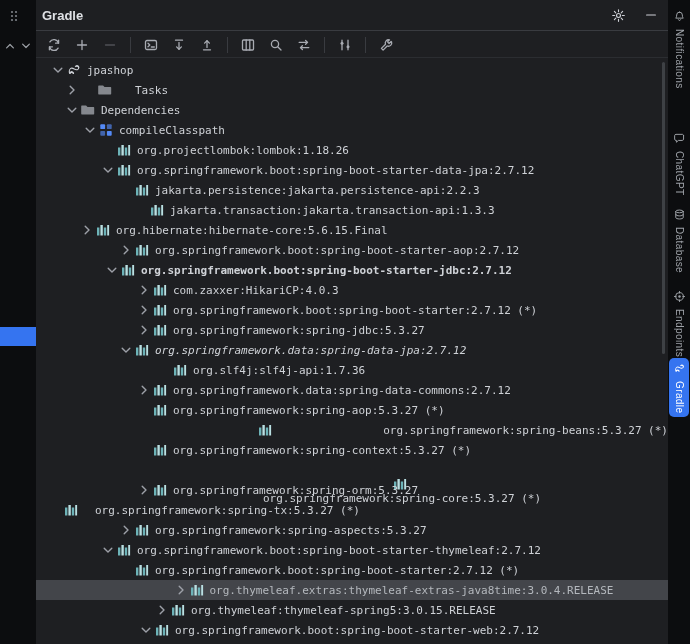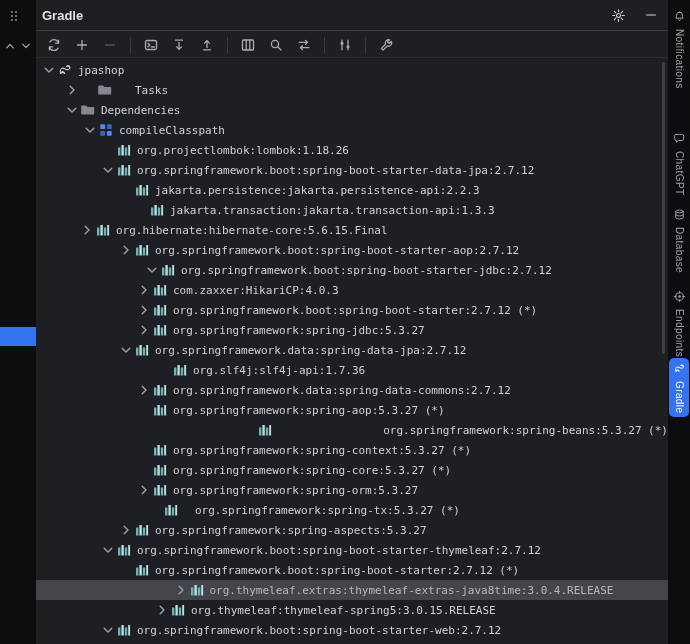--- a/index.html
+++ b/index.html
@@ -169,21 +169,21 @@
     <div class="tb-sep"></div>
     <button class="tb-btn">
       <svg width="16" height="16" viewBox="0 0 16 16" fill="none" stroke="#a8abb2" stroke-width="1.3" stroke-linecap="round" stroke-linejoin="round">
         <path d="M13.6 5a3.3 3.3 0 0 1-4.4 4l-4.1 4.1-1.7-1.7L7.5 7.3a3.3 3.3 0 0 1 4-4.4l-2 2 1.6 1.6 2-2z"></path>
       </svg>
     </button>
   </div>
 
 <div class="tree" id="tree">
   <div class="scrollbar-thumb"></div>
-<div class="row" style="padding-left: 5px;">
+<div class="row" style="padding-left: 14px;">
       <span class="chev">
         <svg width="16" height="16" viewBox="0 0 16 16" fill="none" stroke="#9da0a8" stroke-width="1.4" stroke-linecap="round" stroke-linejoin="round">
           <path d="M4.2 6.2L8 10l3.8-3.8"></path>
         </svg>
       </span>
       <span class="nicon">
         <svg width="16" height="16" viewBox="0 0 16 16">
           <path fill="#cdd0d6" d="M12.9 3.9a2.7 2.7 0 0 0-3.8 0l-.4.4 1 1 .4-.4a1.3 1.3 0 0 1 1.8 1.8c-1 1-2.2.4-3.5-.3C7 5.7 5.4 4.9 3.9 6.4c-1.3 1.3-1.5 3.5-.6 5.6h1.3a1.1 1.1 0 0 1 2.2 0h1.3A2.4 2.4 0 0 0 4 9.9c-.3-1-.2-2 .5-2.7 1-1 2.2-.4 3.5.3 1.4.7 2.9 1.5 4.4 0l.5-.5a2.7 2.7 0 0 0 0-3.1z"></path>
         </svg>
       </span>
@@ -308,21 +308,21 @@
       <span class="nicon">
         <svg width="16" height="16" viewBox="0 0 16 16">
           <rect x="2" y="5.5" width="2.4" height="8" fill="#6db3b8"></rect>
           <rect x="5.4" y="3" width="2.4" height="10.5" fill="#b9dfe2"></rect>
           <rect x="8.8" y="5.5" width="2.4" height="8" fill="#6db3b8"></rect>
           <rect x="12.2" y="3" width="1.9" height="10.5" fill="#b9dfe2"></rect>
         </svg>
       </span>
       <span class="nlabel">org.springframework.boot:spring-boot-starter-aop:2.7.12</span>
     </div>
-    <div class="row" style="padding-left: 108px;">
+    <div class="row" style="padding-left: 68px; font-weight: bold;">
       <span class="chev">
         <svg width="16" height="16" viewBox="0 0 16 16" fill="none" stroke="#9da0a8" stroke-width="1.4" stroke-linecap="round" stroke-linejoin="round">
           <path d="M4.2 6.2L8 10l3.8-3.8"></path>
         </svg>
       </span>
       <span class="nicon">
         <svg width="16" height="16" viewBox="0 0 16 16">
           <rect x="2" y="5.5" width="2.4" height="8" fill="#6db3b8"></rect>
           <rect x="5.4" y="3" width="2.4" height="10.5" fill="#b9dfe2"></rect>
           <rect x="8.8" y="5.5" width="2.4" height="8" fill="#6db3b8"></rect>
@@ -372,173 +372,173 @@
       <span class="nicon">
         <svg width="16" height="16" viewBox="0 0 16 16">
           <rect x="2" y="5.5" width="2.4" height="8" fill="#6db3b8"></rect>
           <rect x="5.4" y="3" width="2.4" height="10.5" fill="#b9dfe2"></rect>
           <rect x="8.8" y="5.5" width="2.4" height="8" fill="#6db3b8"></rect>
           <rect x="12.2" y="3" width="1.9" height="10.5" fill="#b9dfe2"></rect>
         </svg>
       </span>
       <span class="nlabel">org.springframework:spring-jdbc:5.3.27</span>
     </div>
+    <div class="row" style="padding-left: 82px; font-style: italic;">
+      <span class="chev">
+        <svg width="16" height="16" viewBox="0 0 16 16" fill="none" stroke="#9da0a8" stroke-width="1.4" stroke-linecap="round" stroke-linejoin="round">
+          <path d="M4.2 6.2L8 10l3.8-3.8"></path>
+        </svg>
+      </span>
+      <span class="nicon">
+        <svg width="16" height="16" viewBox="0 0 16 16">
+          <rect x="2" y="5.5" width="2.4" height="8" fill="#6db3b8"></rect>
+          <rect x="5.4" y="3" width="2.4" height="10.5" fill="#b9dfe2"></rect>
+          <rect x="8.8" y="5.5" width="2.4" height="8" fill="#6db3b8"></rect>
+          <rect x="12.2" y="3" width="1.9" height="10.5" fill="#b9dfe2"></rect>
+        </svg>
+      </span>
+      <span class="nlabel">org.springframework.data:spring-data-jpa:2.7.12</span>
+    </div>
+    <div class="row" style="padding-left: 100px; margin-left: 20px;">
+      <span class="chev"></span>
+      <span class="nicon">
+        <svg width="16" height="16" viewBox="0 0 16 16">
+          <rect x="2" y="5.5" width="2.4" height="8" fill="#6db3b8"></rect>
+          <rect x="5.4" y="3" width="2.4" height="10.5" fill="#b9dfe2"></rect>
+          <rect x="8.8" y="5.5" width="2.4" height="8" fill="#6db3b8"></rect>
+          <rect x="12.2" y="3" width="1.9" height="10.5" fill="#b9dfe2"></rect>
+        </svg>
+      </span>
+      <span class="nlabel">org.slf4j:slf4j-api:1.7.36</span>
+    </div>
+    <div class="row" style="padding-left: 100px;">
+      <span class="chev">
+        <svg width="16" height="16" viewBox="0 0 16 16" fill="none" stroke="#9da0a8" stroke-width="1.4" stroke-linecap="round" stroke-linejoin="round">
+          <path d="M6.2 4.2L10 8l-3.8 3.8"></path>
+        </svg>
+      </span>
+      <span class="nicon">
+        <svg width="16" height="16" viewBox="0 0 16 16">
+          <rect x="2" y="5.5" width="2.4" height="8" fill="#6db3b8"></rect>
+          <rect x="5.4" y="3" width="2.4" height="10.5" fill="#b9dfe2"></rect>
+          <rect x="8.8" y="5.5" width="2.4" height="8" fill="#6db3b8"></rect>
+          <rect x="12.2" y="3" width="1.9" height="10.5" fill="#b9dfe2"></rect>
+        </svg>
+      </span>
+      <span class="nlabel">org.springframework.data:spring-data-commons:2.7.12</span>
+    </div>
+    <div class="row" style="padding-left: 100px;">
+      <span class="chev"></span>
+      <span class="nicon">
+        <svg width="16" height="16" viewBox="0 0 16 16">
+          <rect x="2" y="5.5" width="2.4" height="8" fill="#6db3b8"></rect>
+          <rect x="5.4" y="3" width="2.4" height="10.5" fill="#b9dfe2"></rect>
+          <rect x="8.8" y="5.5" width="2.4" height="8" fill="#6db3b8"></rect>
+          <rect x="12.2" y="3" width="1.9" height="10.5" fill="#b9dfe2"></rect>
+        </svg>
+      </span>
+      <span class="nlabel">org.springframework:spring-aop:5.3.27 (*)</span>
+    </div>
+    <div class="row" style="padding-left: 100px; justify-content: space-between;">
+      <span class="chev"></span>
+      <span class="nicon">
+        <svg width="16" height="16" viewBox="0 0 16 16">
+          <rect x="2" y="5.5" width="2.4" height="8" fill="#6db3b8"></rect>
+          <rect x="5.4" y="3" width="2.4" height="10.5" fill="#b9dfe2"></rect>
+          <rect x="8.8" y="5.5" width="2.4" height="8" fill="#6db3b8"></rect>
+          <rect x="12.2" y="3" width="1.9" height="10.5" fill="#b9dfe2"></rect>
+        </svg>
+      </span>
+      <span class="nlabel">org.springframework:spring-beans:5.3.27 (*)</span>
+    </div>
+    <div class="row" style="padding-left: 100px; align-items: center;">
+      <span class="chev"></span>
+      <span class="nicon">
+        <svg width="16" height="16" viewBox="0 0 16 16">
+          <rect x="2" y="5.5" width="2.4" height="8" fill="#6db3b8"></rect>
+          <rect x="5.4" y="3" width="2.4" height="10.5" fill="#b9dfe2"></rect>
+          <rect x="8.8" y="5.5" width="2.4" height="8" fill="#6db3b8"></rect>
+          <rect x="12.2" y="3" width="1.9" height="10.5" fill="#b9dfe2"></rect>
+        </svg>
+      </span>
+      <span class="nlabel">org.springframework:spring-context:5.3.27 (*)</span>
+    </div>
+    <div class="row" style="padding-left: 100px; flex-direction: column;">
+      <span class="chev"></span>
+      <span class="nicon">
+        <svg width="16" height="16" viewBox="0 0 16 16">
+          <rect x="2" y="5.5" width="2.4" height="8" fill="#6db3b8"></rect>
+          <rect x="5.4" y="3" width="2.4" height="10.5" fill="#b9dfe2"></rect>
+          <rect x="8.8" y="5.5" width="2.4" height="8" fill="#6db3b8"></rect>
+          <rect x="12.2" y="3" width="1.9" height="10.5" fill="#b9dfe2"></rect>
+        </svg>
+      </span>
+      <span class="nlabel">org.springframework:spring-core:5.3.27 (*)</span>
+    </div>
+    <div class="row" style="padding-left: 100px;">
+      <span class="chev">
+        <svg width="16" height="16" viewBox="0 0 16 16" fill="none" stroke="#9da0a8" stroke-width="1.4" stroke-linecap="round" stroke-linejoin="round">
+          <path d="M6.2 4.2L10 8l-3.8 3.8"></path>
+        </svg>
+      </span>
+      <span class="nicon">
+        <svg width="16" height="16" viewBox="0 0 16 16">
+          <rect x="2" y="5.5" width="2.4" height="8" fill="#6db3b8"></rect>
+          <rect x="5.4" y="3" width="2.4" height="10.5" fill="#b9dfe2"></rect>
+          <rect x="8.8" y="5.5" width="2.4" height="8" fill="#6db3b8"></rect>
+          <rect x="12.2" y="3" width="1.9" height="10.5" fill="#b9dfe2"></rect>
+        </svg>
+      </span>
+      <span class="nlabel">org.springframework:spring-orm:5.3.27</span>
+    </div>
+    <div class="row" style=" gap: 11px;">
+      <span class="chev"></span>
+      <span class="nicon">
+        <svg width="16" height="16" viewBox="0 0 16 16">
+          <rect x="2" y="5.5" width="2.4" height="8" fill="#6db3b8"></rect>
+          <rect x="5.4" y="3" width="2.4" height="10.5" fill="#b9dfe2"></rect>
+          <rect x="8.8" y="5.5" width="2.4" height="8" fill="#6db3b8"></rect>
+          <rect x="12.2" y="3" width="1.9" height="10.5" fill="#b9dfe2"></rect>
+        </svg>
+      </span>
+      <span class="nlabel">org.springframework:spring-tx:5.3.27 (*)</span>
+    </div>
     <div class="row" style="padding-left: 82px;">
       <span class="chev">
         <svg width="16" height="16" viewBox="0 0 16 16" fill="none" stroke="#9da0a8" stroke-width="1.4" stroke-linecap="round" stroke-linejoin="round">
-          <path d="M4.2 6.2L8 10l3.8-3.8"></path>
-        </svg>
-      </span>
-      <span class="nicon">
-        <svg width="16" height="16" viewBox="0 0 16 16">
-          <rect x="2" y="5.5" width="2.4" height="8" fill="#6db3b8"></rect>
-          <rect x="5.4" y="3" width="2.4" height="10.5" fill="#b9dfe2"></rect>
-          <rect x="8.8" y="5.5" width="2.4" height="8" fill="#6db3b8"></rect>
-          <rect x="12.2" y="3" width="1.9" height="10.5" fill="#b9dfe2"></rect>
-        </svg>
-      </span>
-      <span class="nlabel">org.springframework.data:spring-data-jpa:2.7.12</span>
-    </div>
-    <div class="row" style="padding-left: 100px; margin-left: 20px;">
-      <span class="chev"></span>
-      <span class="nicon">
-        <svg width="16" height="16" viewBox="0 0 16 16">
-          <rect x="2" y="5.5" width="2.4" height="8" fill="#6db3b8"></rect>
-          <rect x="5.4" y="3" width="2.4" height="10.5" fill="#b9dfe2"></rect>
-          <rect x="8.8" y="5.5" width="2.4" height="8" fill="#6db3b8"></rect>
-          <rect x="12.2" y="3" width="1.9" height="10.5" fill="#b9dfe2"></rect>
-        </svg>
-      </span>
-      <span class="nlabel">org.slf4j:slf4j-api:1.7.36</span>
-    </div>
-    <div class="row" style="padding-left: 100px;">
-      <span class="chev">
-        <svg width="16" height="16" viewBox="0 0 16 16" fill="none" stroke="#9da0a8" stroke-width="1.4" stroke-linecap="round" stroke-linejoin="round">
-          <path d="M6.2 4.2L10 8l-3.8 3.8"></path>
-        </svg>
-      </span>
-      <span class="nicon">
-        <svg width="16" height="16" viewBox="0 0 16 16">
-          <rect x="2" y="5.5" width="2.4" height="8" fill="#6db3b8"></rect>
-          <rect x="5.4" y="3" width="2.4" height="10.5" fill="#b9dfe2"></rect>
-          <rect x="8.8" y="5.5" width="2.4" height="8" fill="#6db3b8"></rect>
-          <rect x="12.2" y="3" width="1.9" height="10.5" fill="#b9dfe2"></rect>
-        </svg>
-      </span>
-      <span class="nlabel">org.springframework.data:spring-data-commons:2.7.12</span>
-    </div>
-    <div class="row" style="padding-left: 100px;">
-      <span class="chev"></span>
-      <span class="nicon">
-        <svg width="16" height="16" viewBox="0 0 16 16">
-          <rect x="2" y="5.5" width="2.4" height="8" fill="#6db3b8"></rect>
-          <rect x="5.4" y="3" width="2.4" height="10.5" fill="#b9dfe2"></rect>
-          <rect x="8.8" y="5.5" width="2.4" height="8" fill="#6db3b8"></rect>
-          <rect x="12.2" y="3" width="1.9" height="10.5" fill="#b9dfe2"></rect>
-        </svg>
-      </span>
-      <span class="nlabel">org.springframework:spring-aop:5.3.27 (*)</span>
-    </div>
-    <div class="row" style="padding-left: 100px; justify-content: space-between;">
-      <span class="chev"></span>
-      <span class="nicon">
-        <svg width="16" height="16" viewBox="0 0 16 16">
-          <rect x="2" y="5.5" width="2.4" height="8" fill="#6db3b8"></rect>
-          <rect x="5.4" y="3" width="2.4" height="10.5" fill="#b9dfe2"></rect>
-          <rect x="8.8" y="5.5" width="2.4" height="8" fill="#6db3b8"></rect>
-          <rect x="12.2" y="3" width="1.9" height="10.5" fill="#b9dfe2"></rect>
-        </svg>
-      </span>
-      <span class="nlabel">org.springframework:spring-beans:5.3.27 (*)</span>
-    </div>
-    <div class="row" style="padding-left: 100px; align-items: center;">
-      <span class="chev"></span>
-      <span class="nicon">
-        <svg width="16" height="16" viewBox="0 0 16 16">
-          <rect x="2" y="5.5" width="2.4" height="8" fill="#6db3b8"></rect>
-          <rect x="5.4" y="3" width="2.4" height="10.5" fill="#b9dfe2"></rect>
-          <rect x="8.8" y="5.5" width="2.4" height="8" fill="#6db3b8"></rect>
-          <rect x="12.2" y="3" width="1.9" height="10.5" fill="#b9dfe2"></rect>
-        </svg>
-      </span>
-      <span class="nlabel">org.springframework:spring-context:5.3.27 (*)</span>
-    </div>
-    <div class="row" style="padding-left: 100px;">
-      <span class="chev"></span>
-      <span class="nicon">
-        <svg width="16" height="16" viewBox="0 0 16 16">
-          <rect x="2" y="5.5" width="2.4" height="8" fill="#6db3b8"></rect>
-          <rect x="5.4" y="3" width="2.4" height="10.5" fill="#b9dfe2"></rect>
-          <rect x="8.8" y="5.5" width="2.4" height="8" fill="#6db3b8"></rect>
-          <rect x="12.2" y="3" width="1.9" height="10.5" fill="#b9dfe2"></rect>
-        </svg>
-      </span>
-      <span class="nlabel">org.springframework:spring-core:5.3.27 (*)</span>
-    </div>
-    <div class="row" style="padding-left: 100px;">
-      <span class="chev">
-        <svg width="16" height="16" viewBox="0 0 16 16" fill="none" stroke="#9da0a8" stroke-width="1.4" stroke-linecap="round" stroke-linejoin="round">
-          <path d="M6.2 4.2L10 8l-3.8 3.8"></path>
-        </svg>
-      </span>
-      <span class="nicon">
-        <svg width="16" height="16" viewBox="0 0 16 16">
-          <rect x="2" y="5.5" width="2.4" height="8" fill="#6db3b8"></rect>
-          <rect x="5.4" y="3" width="2.4" height="10.5" fill="#b9dfe2"></rect>
-          <rect x="8.8" y="5.5" width="2.4" height="8" fill="#6db3b8"></rect>
-          <rect x="12.2" y="3" width="1.9" height="10.5" fill="#b9dfe2"></rect>
-        </svg>
-      </span>
-      <span class="nlabel">org.springframework:spring-orm:5.3.27</span>
-    </div>
-    <div class="row" style="padding-left: 100px; gap: 11px;">
-      <span class="chev"></span>
-      <span class="nicon">
-        <svg width="16" height="16" viewBox="0 0 16 16">
-          <rect x="2" y="5.5" width="2.4" height="8" fill="#6db3b8"></rect>
-          <rect x="5.4" y="3" width="2.4" height="10.5" fill="#b9dfe2"></rect>
-          <rect x="8.8" y="5.5" width="2.4" height="8" fill="#6db3b8"></rect>
-          <rect x="12.2" y="3" width="1.9" height="10.5" fill="#b9dfe2"></rect>
-        </svg>
-      </span>
-      <span class="nlabel">org.springframework:spring-tx:5.3.27 (*)</span>
+          <path d="M6.2 4.2L10 8l-3.8 3.8"></path>
+        </svg>
+      </span>
+      <span class="nicon">
+        <svg width="16" height="16" viewBox="0 0 16 16">
+          <rect x="2" y="5.5" width="2.4" height="8" fill="#6db3b8"></rect>
+          <rect x="5.4" y="3" width="2.4" height="10.5" fill="#b9dfe2"></rect>
+          <rect x="8.8" y="5.5" width="2.4" height="8" fill="#6db3b8"></rect>
+          <rect x="12.2" y="3" width="1.9" height="10.5" fill="#b9dfe2"></rect>
+        </svg>
+      </span>
+      <span class="nlabel">org.springframework:spring-aspects:5.3.27</span>
+    </div>
+    <div class="row" style="padding-left: 64px;">
+      <span class="chev">
+        <svg width="16" height="16" viewBox="0 0 16 16" fill="none" stroke="#9da0a8" stroke-width="1.4" stroke-linecap="round" stroke-linejoin="round">
+          <path d="M4.2 6.2L8 10l3.8-3.8"></path>
+        </svg>
+      </span>
+      <span class="nicon">
+        <svg width="16" height="16" viewBox="0 0 16 16">
+          <rect x="2" y="5.5" width="2.4" height="8" fill="#6db3b8"></rect>
+          <rect x="5.4" y="3" width="2.4" height="10.5" fill="#b9dfe2"></rect>
+          <rect x="8.8" y="5.5" width="2.4" height="8" fill="#6db3b8"></rect>
+          <rect x="12.2" y="3" width="1.9" height="10.5" fill="#b9dfe2"></rect>
+        </svg>
+      </span>
+      <span class="nlabel">org.springframework.boot:spring-boot-starter-thymeleaf:2.7.12</span>
     </div>
     <div class="row" style="padding-left: 82px;">
-      <span class="chev">
-        <svg width="16" height="16" viewBox="0 0 16 16" fill="none" stroke="#9da0a8" stroke-width="1.4" stroke-linecap="round" stroke-linejoin="round">
-          <path d="M6.2 4.2L10 8l-3.8 3.8"></path>
-        </svg>
-      </span>
-      <span class="nicon">
-        <svg width="16" height="16" viewBox="0 0 16 16">
-          <rect x="2" y="5.5" width="2.4" height="8" fill="#6db3b8"></rect>
-          <rect x="5.4" y="3" width="2.4" height="10.5" fill="#b9dfe2"></rect>
-          <rect x="8.8" y="5.5" width="2.4" height="8" fill="#6db3b8"></rect>
-          <rect x="12.2" y="3" width="1.9" height="10.5" fill="#b9dfe2"></rect>
-        </svg>
-      </span>
-      <span class="nlabel">org.springframework:spring-aspects:5.3.27</span>
-    </div>
-    <div class="row" style="padding-left: 64px;">
-      <span class="chev">
-        <svg width="16" height="16" viewBox="0 0 16 16" fill="none" stroke="#9da0a8" stroke-width="1.4" stroke-linecap="round" stroke-linejoin="round">
-          <path d="M4.2 6.2L8 10l3.8-3.8"></path>
-        </svg>
-      </span>
-      <span class="nicon">
-        <svg width="16" height="16" viewBox="0 0 16 16">
-          <rect x="2" y="5.5" width="2.4" height="8" fill="#6db3b8"></rect>
-          <rect x="5.4" y="3" width="2.4" height="10.5" fill="#b9dfe2"></rect>
-          <rect x="8.8" y="5.5" width="2.4" height="8" fill="#6db3b8"></rect>
-          <rect x="12.2" y="3" width="1.9" height="10.5" fill="#b9dfe2"></rect>
-        </svg>
-      </span>
-      <span class="nlabel">org.springframework.boot:spring-boot-starter-thymeleaf:2.7.12</span>
-    </div>
-    <div class="row" style="padding-left: 82px;">
       <span class="chev"></span>
       <span class="nicon">
         <svg width="16" height="16" viewBox="0 0 16 16">
           <rect x="2" y="5.5" width="2.4" height="8" fill="#6db3b8"></rect>
           <rect x="5.4" y="3" width="2.4" height="10.5" fill="#b9dfe2"></rect>
           <rect x="8.8" y="5.5" width="2.4" height="8" fill="#6db3b8"></rect>
           <rect x="12.2" y="3" width="1.9" height="10.5" fill="#b9dfe2"></rect>
         </svg>
       </span>
       <span class="nlabel">org.springframework.boot:spring-boot-starter:2.7.12 (*)</span>
@@ -568,21 +568,21 @@
       <span class="nicon">
         <svg width="16" height="16" viewBox="0 0 16 16">
           <rect x="2" y="5.5" width="2.4" height="8" fill="#6db3b8"></rect>
           <rect x="5.4" y="3" width="2.4" height="10.5" fill="#b9dfe2"></rect>
           <rect x="8.8" y="5.5" width="2.4" height="8" fill="#6db3b8"></rect>
           <rect x="12.2" y="3" width="1.9" height="10.5" fill="#b9dfe2"></rect>
         </svg>
       </span>
       <span class="nlabel">org.thymeleaf:thymeleaf-spring5:3.0.15.RELEASE</span>
     </div>
-    <div class="row" style="padding-left: 64px;">
+    <div class="row" style="padding-left: 102px;">
       <span class="chev">
         <svg width="16" height="16" viewBox="0 0 16 16" fill="none" stroke="#9da0a8" stroke-width="1.4" stroke-linecap="round" stroke-linejoin="round">
           <path d="M4.2 6.2L8 10l3.8-3.8"></path>
         </svg>
       </span>
       <span class="nicon">
         <svg width="16" height="16" viewBox="0 0 16 16">
           <rect x="2" y="5.5" width="2.4" height="8" fill="#6db3b8"></rect>
           <rect x="5.4" y="3" width="2.4" height="10.5" fill="#b9dfe2"></rect>
           <rect x="8.8" y="5.5" width="2.4" height="8" fill="#6db3b8"></rect>

